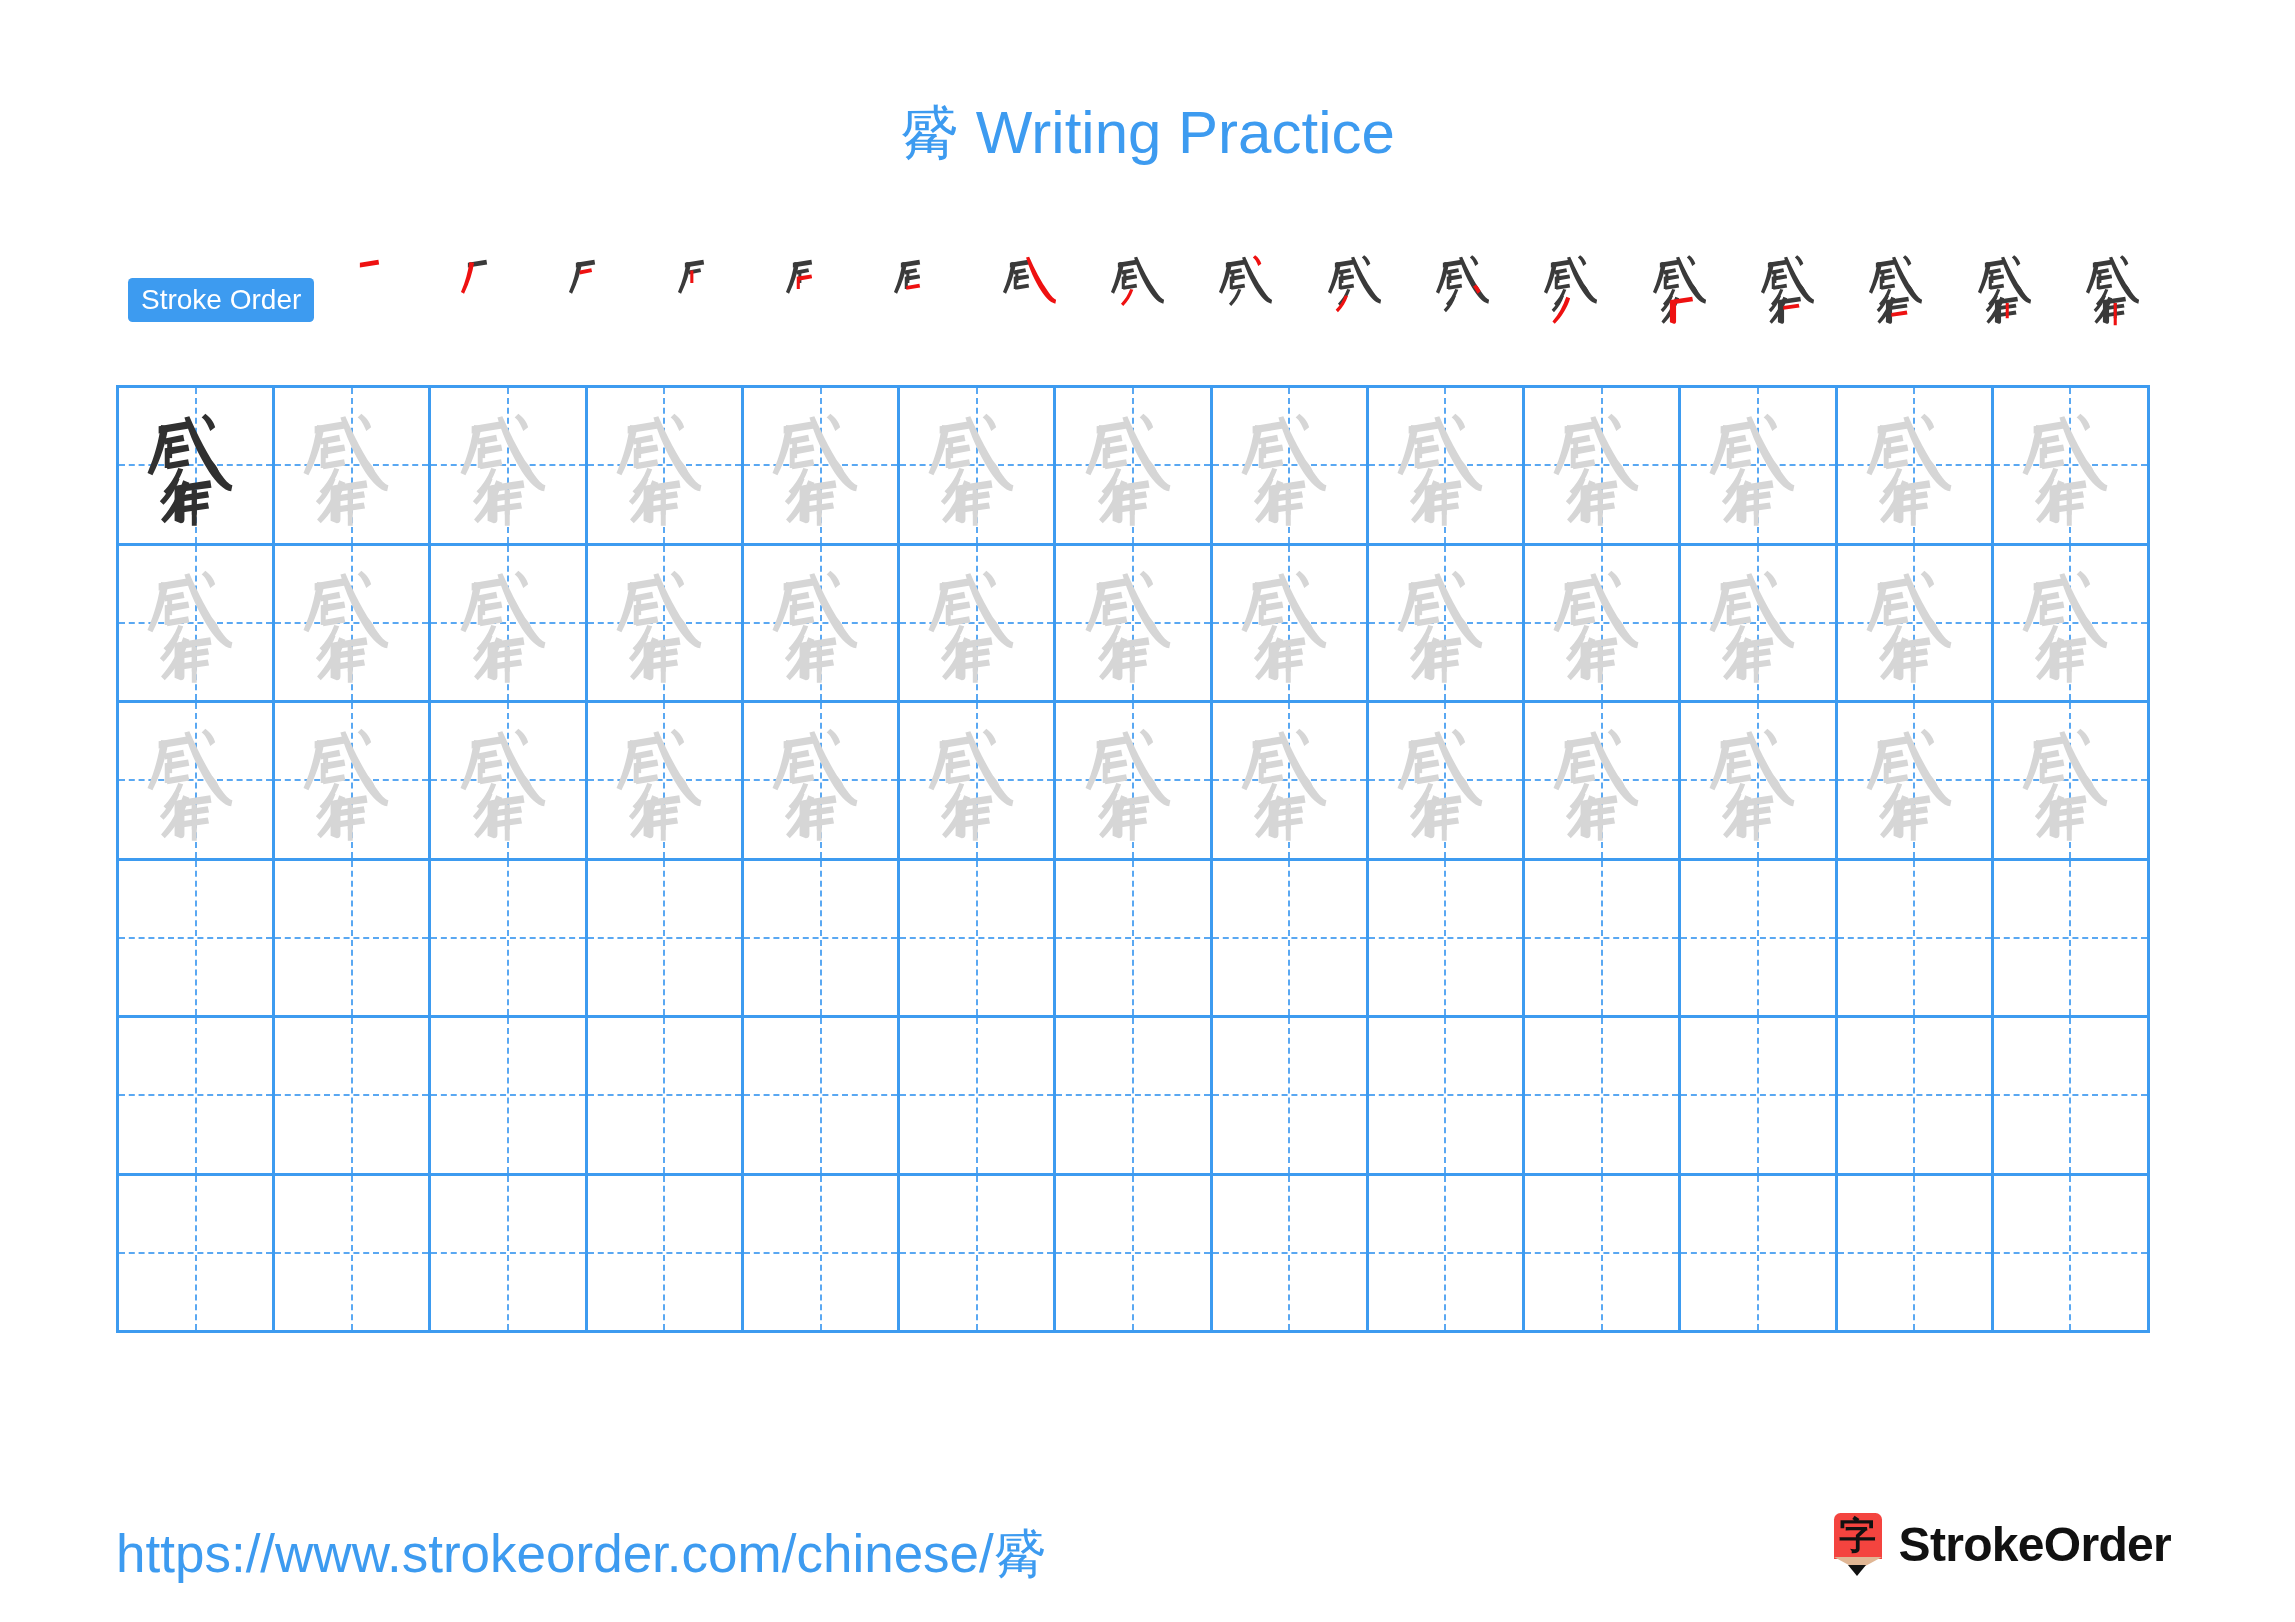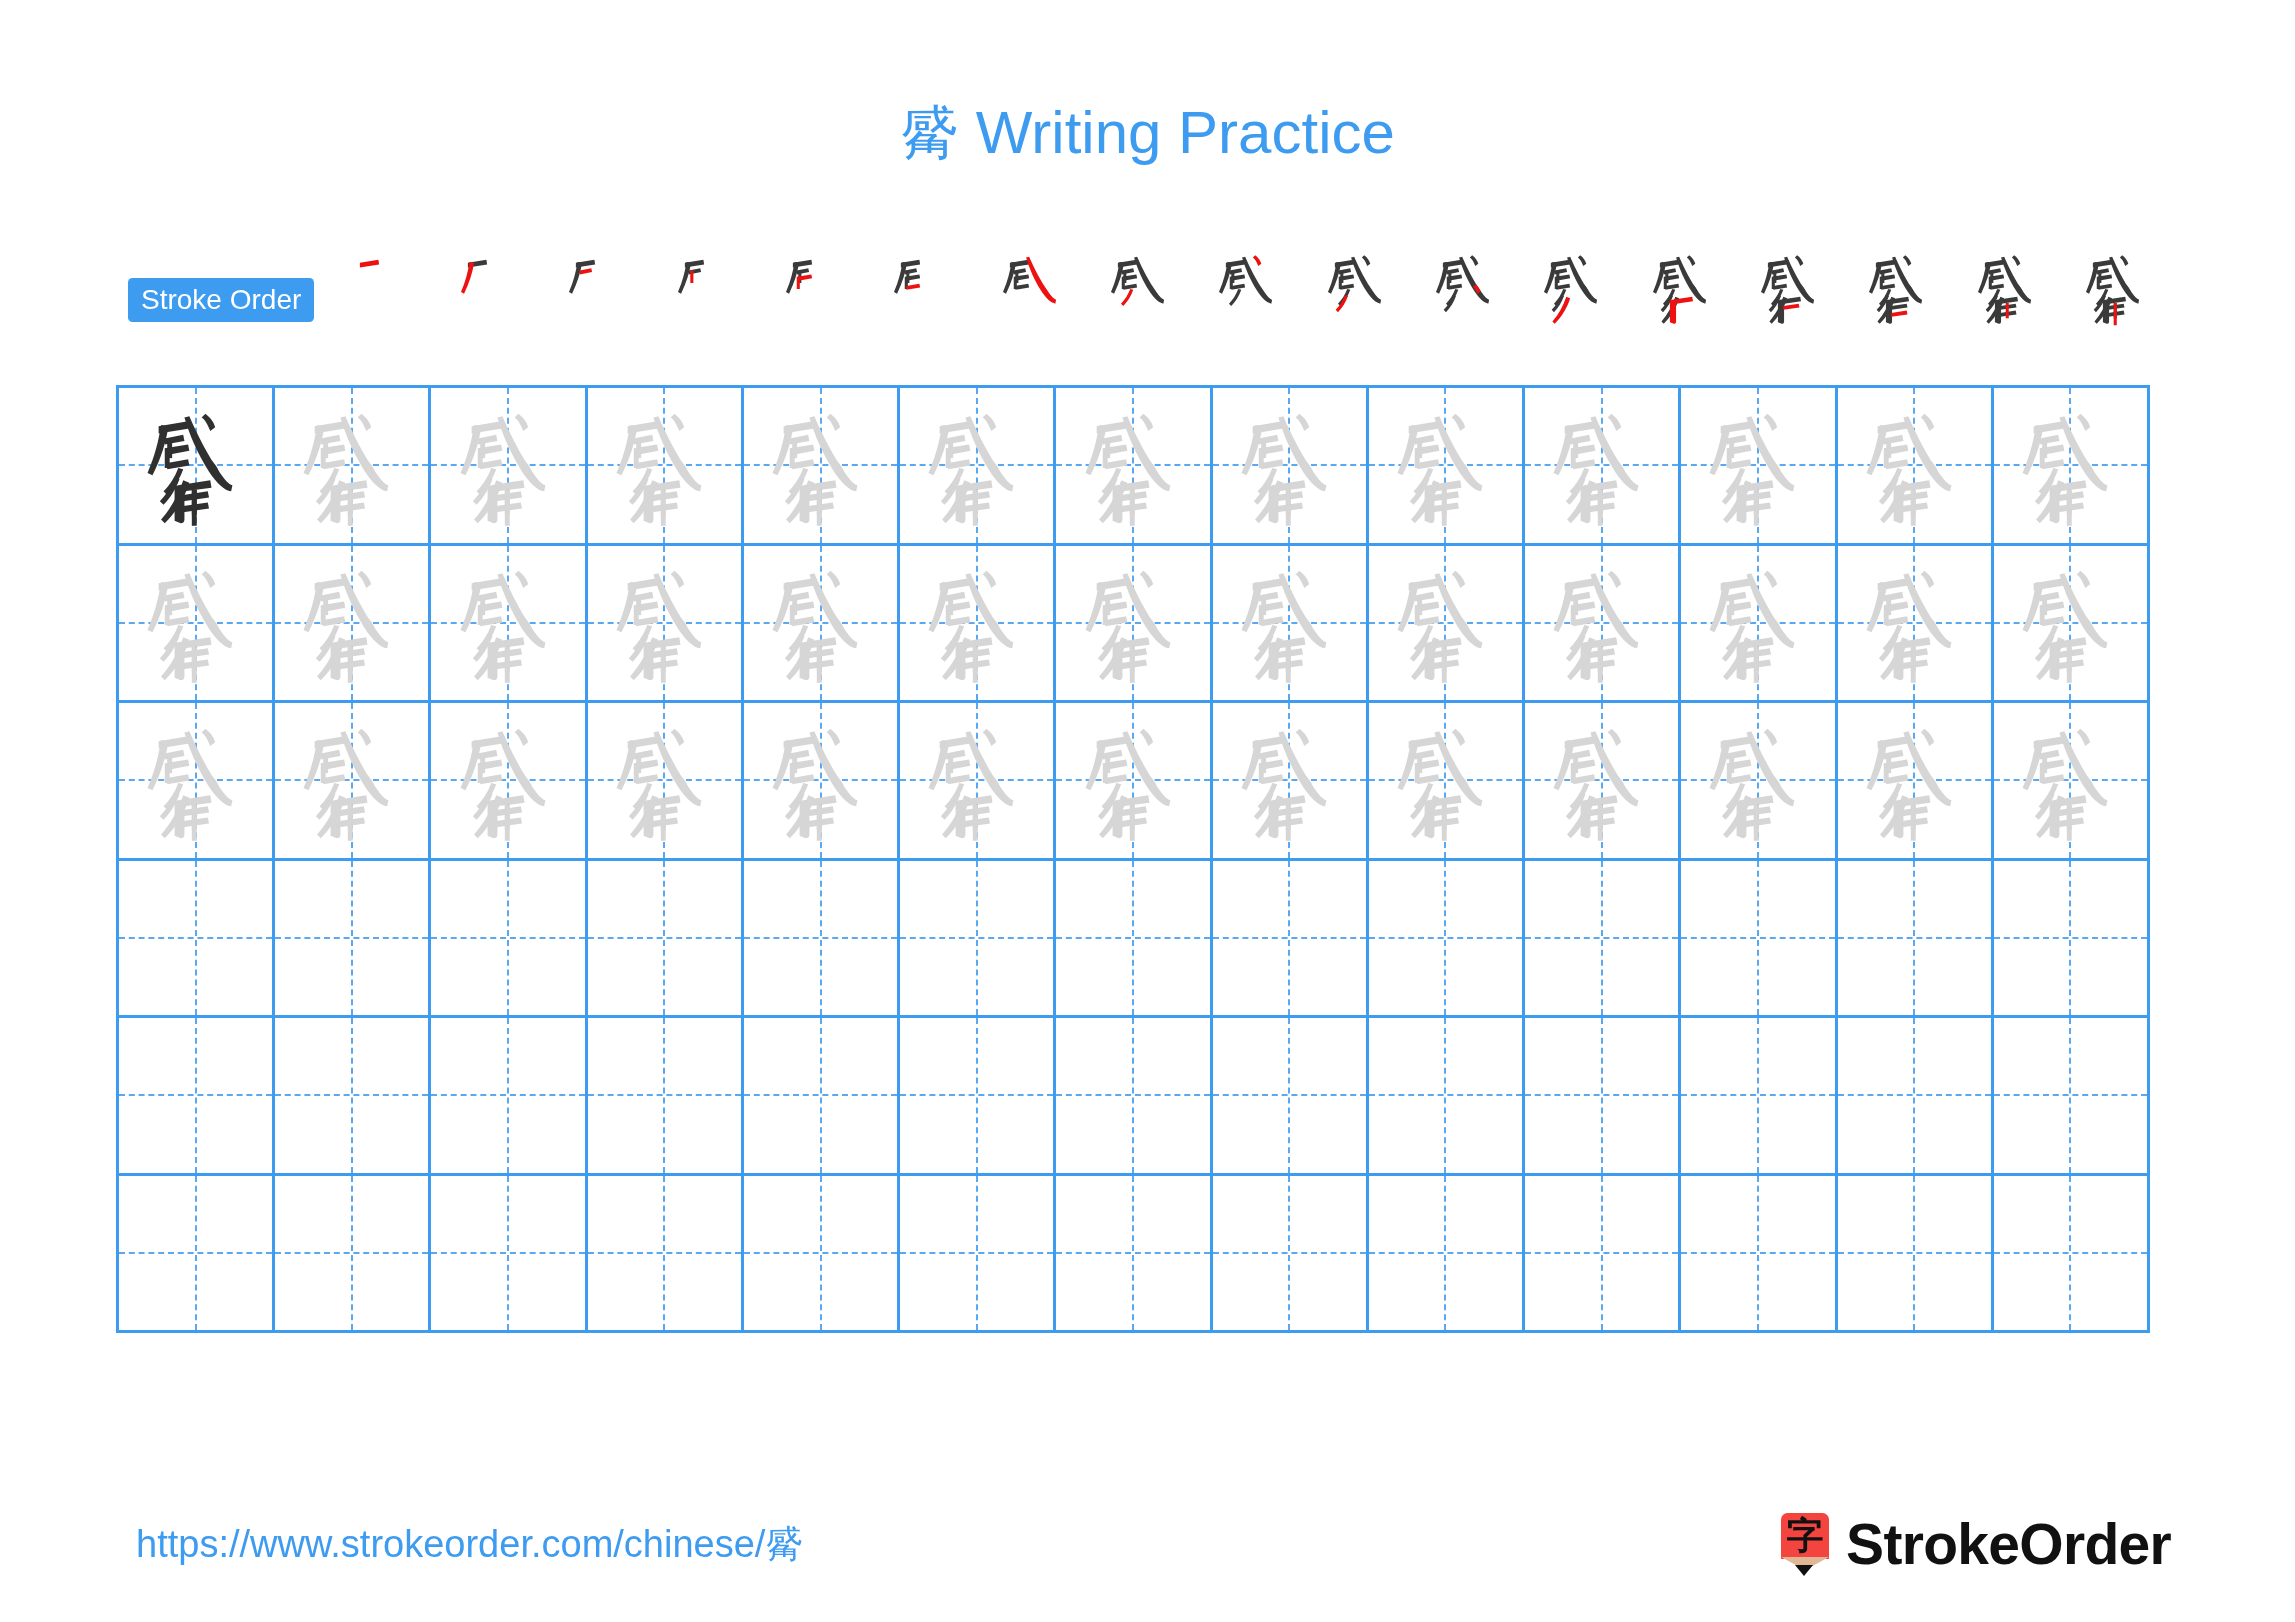--- a/index.html
+++ b/index.html
@@ -152,25 +152,24 @@
   }
 
   .glyph.model svg path { fill: #303030; }
   .glyph.trace svg path { fill: #d6d6d6; }
 
   
   .footer-url {
     position: absolute;
     left: 116px;
     top: 1521px;
-    font-size: 38px;
+    font-size: 53px;
     color: #3d9bf0;
     white-space: nowrap;
     line-height: 1.25;
-    margin-left: 20px;
   }
   .footer-url .han {
     font-family: "DejaVu Sans", "Liberation Sans", sans-serif;
   }
 
   .brand {
     position: absolute;
     right: 124px;
     top: 1513px;
     display: flex;
@@ -216,21 +215,21 @@
     width: 48px;
     text-align: center;
     font-family: "DejaVu Sans", "Liberation Sans", sans-serif;
     font-size: 37px;
     line-height: 43px;
     color: #111111;
     font-weight: 700;
   }
 
   .brand-name {
-    font-size: 57px;
+    font-size: 48px;
     font-weight: 700;
     color: #111111;
     letter-spacing: -0.7px;
     line-height: 1;
     white-space: nowrap;
   }
 </style>
 </head>
 <body>
 

